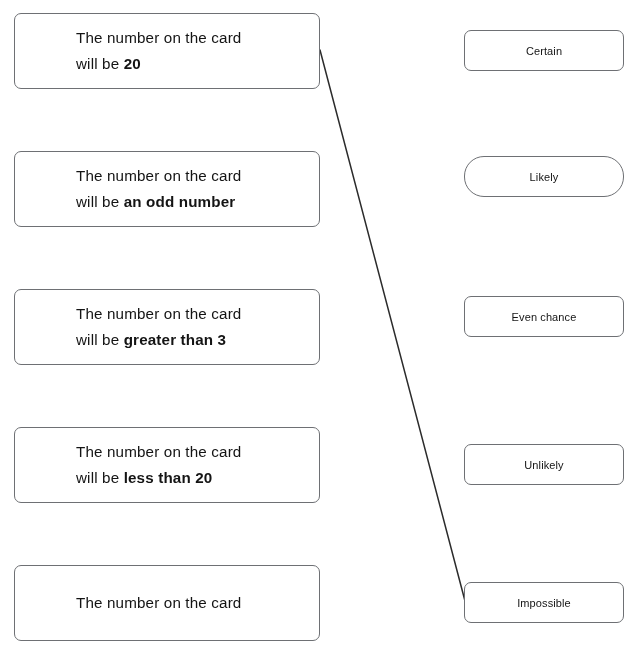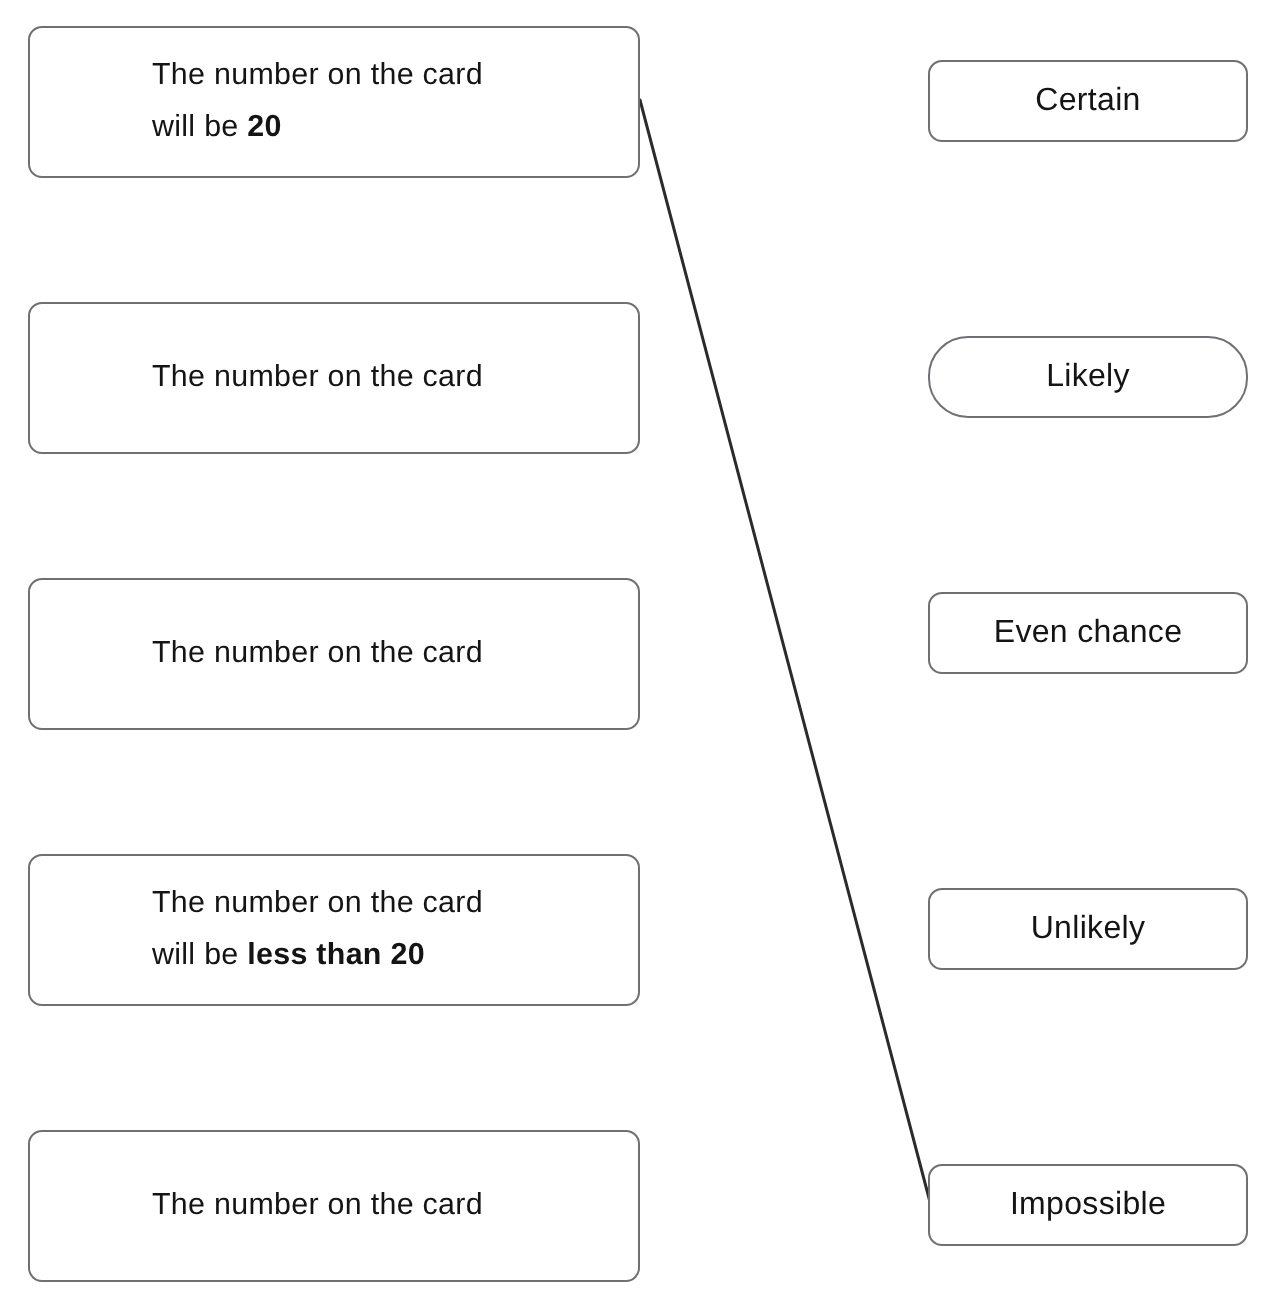--- a/index.html
+++ b/index.html
@@ -63,21 +63,21 @@
 
   
   .label-card {
     left: 464px;
     width: 160px;
     height: 41px;
     align-items: center;
     justify-content: center;
   }
   .label-card .label-text {
-    font-size: 16px;
+    font-size: 11px;
     color: #141414;
     letter-spacing: 0.01em;
     white-space: nowrap;
   }
 </style>
 </head>
 <body>
 
 <div id="stage">
 
@@ -85,38 +85,40 @@
       <line x1="320" y1="50" x2="465" y2="601" stroke="#2b2b2b" stroke-width="1.5" stroke-linecap="round"></line>
     </svg>
 
   <div id="statements-column">
       <div class="card statement-card" style="top: 13px;">
         <div class="line">The number on the card</div>
         <div class="line"><span>will be </span><span class="emph">20</span></div>
       </div>
       <div class="card statement-card" style="top: 151px;">
         <div class="line">The number on the card</div>
+        <div class="line"><span>will be </span><span class="emph">an odd number</span></div>
       </div>
       <div class="card statement-card" style="top: 289px;">
         <div class="line">The number on the card</div>
+        <div class="line"><span>will be </span><span class="emph">greater than 3</span></div>
       </div>
       <div class="card statement-card" style="top: 427px;">
         <div class="line">The number on the card</div>
         <div class="line"><span>will be </span><span class="emph">less than 20</span></div>
       </div>
       <div class="card statement-card" style="top: 565px;">
         <div class="line">The number on the card</div>
       </div>
     </div>
 
   <div id="labels-column">
       <div class="card label-card" style="top: 30px;">
         <span class="label-text">Certain</span>
       </div>
-      <div class="card label-card" style="top: 168px; border-radius: 20px;">
+      <div class="card label-card" style="top: 156px; border-radius: 20px;">
         <span class="label-text">Likely</span>
       </div>
       <div class="card label-card" style="top: 296px;">
         <span class="label-text">Even chance</span>
       </div>
       <div class="card label-card" style="top: 444px; text-align: right;">
         <span class="label-text">Unlikely</span>
       </div>
       <div class="card label-card" style="top: 582px;">
         <span class="label-text">Impossible</span>

